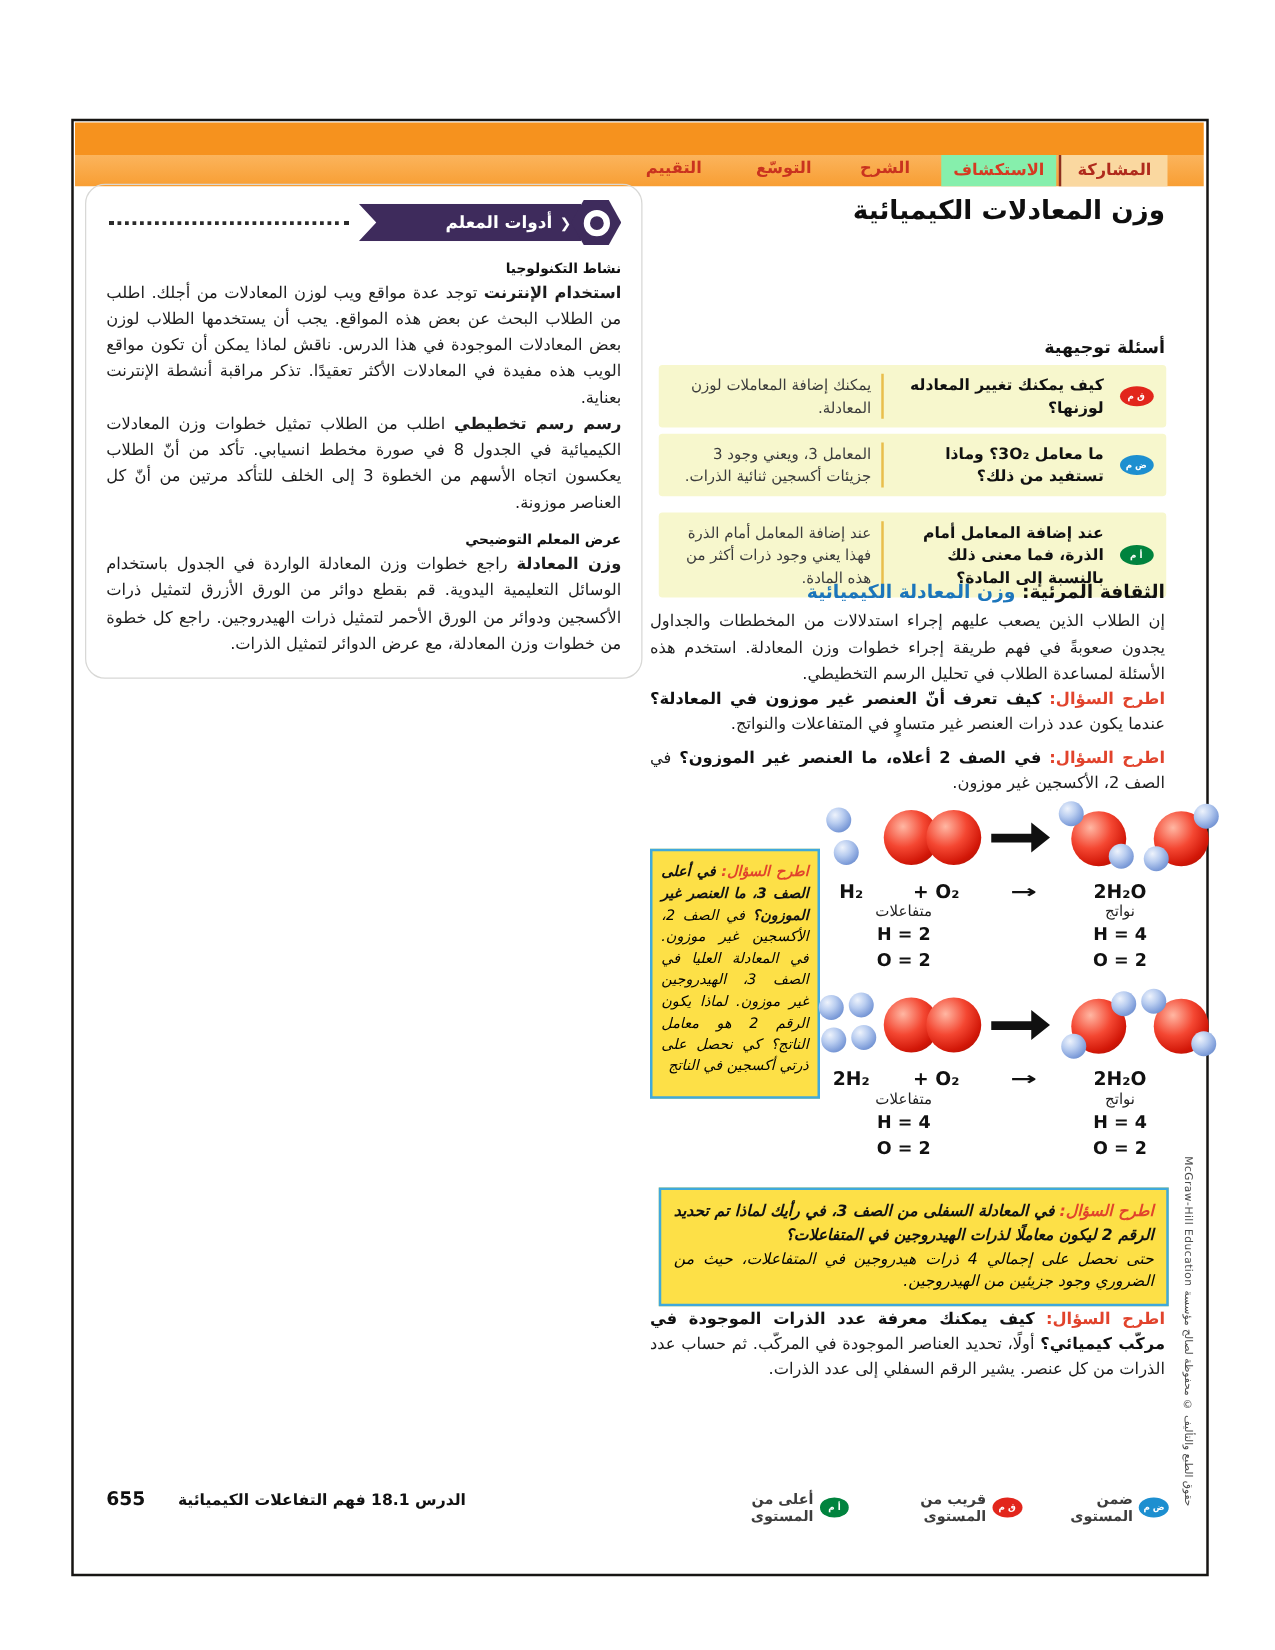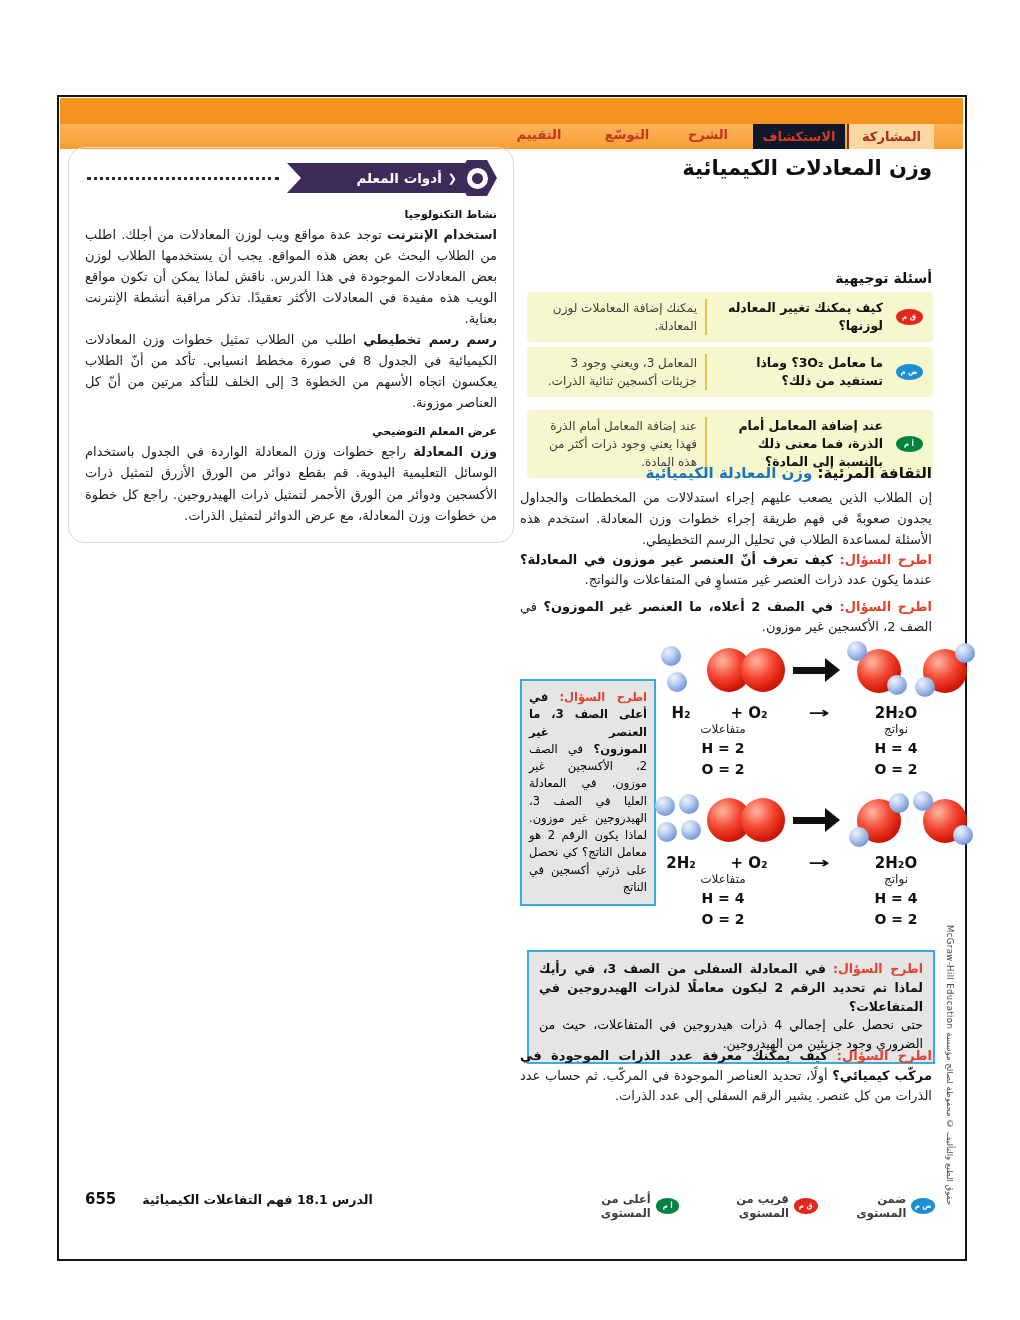--- a/index.html
+++ b/index.html
@@ -6,21 +6,21 @@
   body{font-family:"DejaVu Sans", sans-serif; -webkit-font-smoothing:antialiased;}
   .page{position:relative;width:1020px;height:1320px;background:#fff;overflow:hidden;}
 
   
   .frame{position:absolute;left:57px;top:95px;width:906px;height:1162px;border:2.5px solid #171513;background:#fff;}
   .topband{position:absolute;left:60px;top:98px;width:903px;height:26px;background:#f6921e;}
   .tabstrip{position:absolute;left:60px;top:124px;width:903px;height:25px;background:linear-gradient(180deg,#fbb45c,#f89e33);}
   .tab-box{position:absolute;top:124px;height:25px;display:flex;align-items:center;justify-content:center;
            font-size:13px;font-weight:bold;color:#b02a1c;}
   .tab-mosharaka{left:847px;width:85px;background:#fad8a0;border-left:2px solid #8d2f1f;}
-  .tab-istikshaf{left:753px;width:92px;background:#0f172a;color:#d63a22;}
+  .tab-istikshaf{left:753px;width:92px;background:#86efac;color:#d63a22;}
   .tab-plain{position:absolute;top:127px;height:20px;font-size:13px;font-weight:bold;color:#c9331f;text-align:center;}
   .t-sharh{left:683px;width:50px;}
   .t-tawassu{left:597px;width:60px;}
   .t-taqyim{left:512px;width:54px;}
 
   
   .sidebar{position:absolute;left:68px;top:147px;width:446px;min-height:372px;border:1.5px solid #d8d8d6;
            border-radius:16px;padding:12px 16px 16px 16px;box-sizing:border-box;direction:rtl;}
   .ribbon-row{display:flex;align-items:center;direction:rtl;margin-bottom:10px;}
   .hexagon{width:40px;height:36px;background:#3e2b5c;clip-path:polygon(25% 0,75% 0,100% 50%,75% 100%,25% 100%,0 50%);
@@ -59,21 +59,21 @@
   .visual-body{left:520px;top:488px;width:412px;font-size:13px;line-height:1.6;color:#1c1c1c;text-align:justify;}
 
   .ask{font-size:13px;line-height:1.55;color:#1c1c1c;text-align:justify;}
   .ask-label{color:#e1432c;font-weight:bold;}
   .ask-q{font-weight:bold;color:#111;margin-top:44px;}
   .ask1{left:520px;top:550px;width:412px;}
   .ask2{left:520px;top:597px;width:412px;}
   .ask3{left:520px;top:1046px;width:412px;}
 
   
-  .bluebox{border:2px solid #3fa9dc;background:#e5e5e5;direction:rtl;text-align:justify;}
+  .bluebox{border:2px solid #3fa9dc;background:#fde047;direction:rtl;text-align:justify;font-style:italic;}
   .bb1{left:520px;top:679px;width:136px;min-height:200px;padding:8px 7px;font-size:11.5px;line-height:1.5;}
   .bb2{left:527px;top:950px;width:408px;padding:8px 10px;font-size:12.5px;line-height:1.5;}
   .bb1 .ask-label,.bb2 .ask-label{font-size:inherit;}
 
   
   .fig{width:290px;direction:ltr;}
   .fig1{left:655px;top:638px;}
   .fig2{left:655px;top:788px;}
   .mol-row{display:grid;grid-template-columns:52px 84px 56px 1fr;align-items:center;height:64px;}
   .eq-row{display:grid;grid-template-columns:52px 84px 56px 1fr;font-size:15px;font-weight:600;color:#111;

